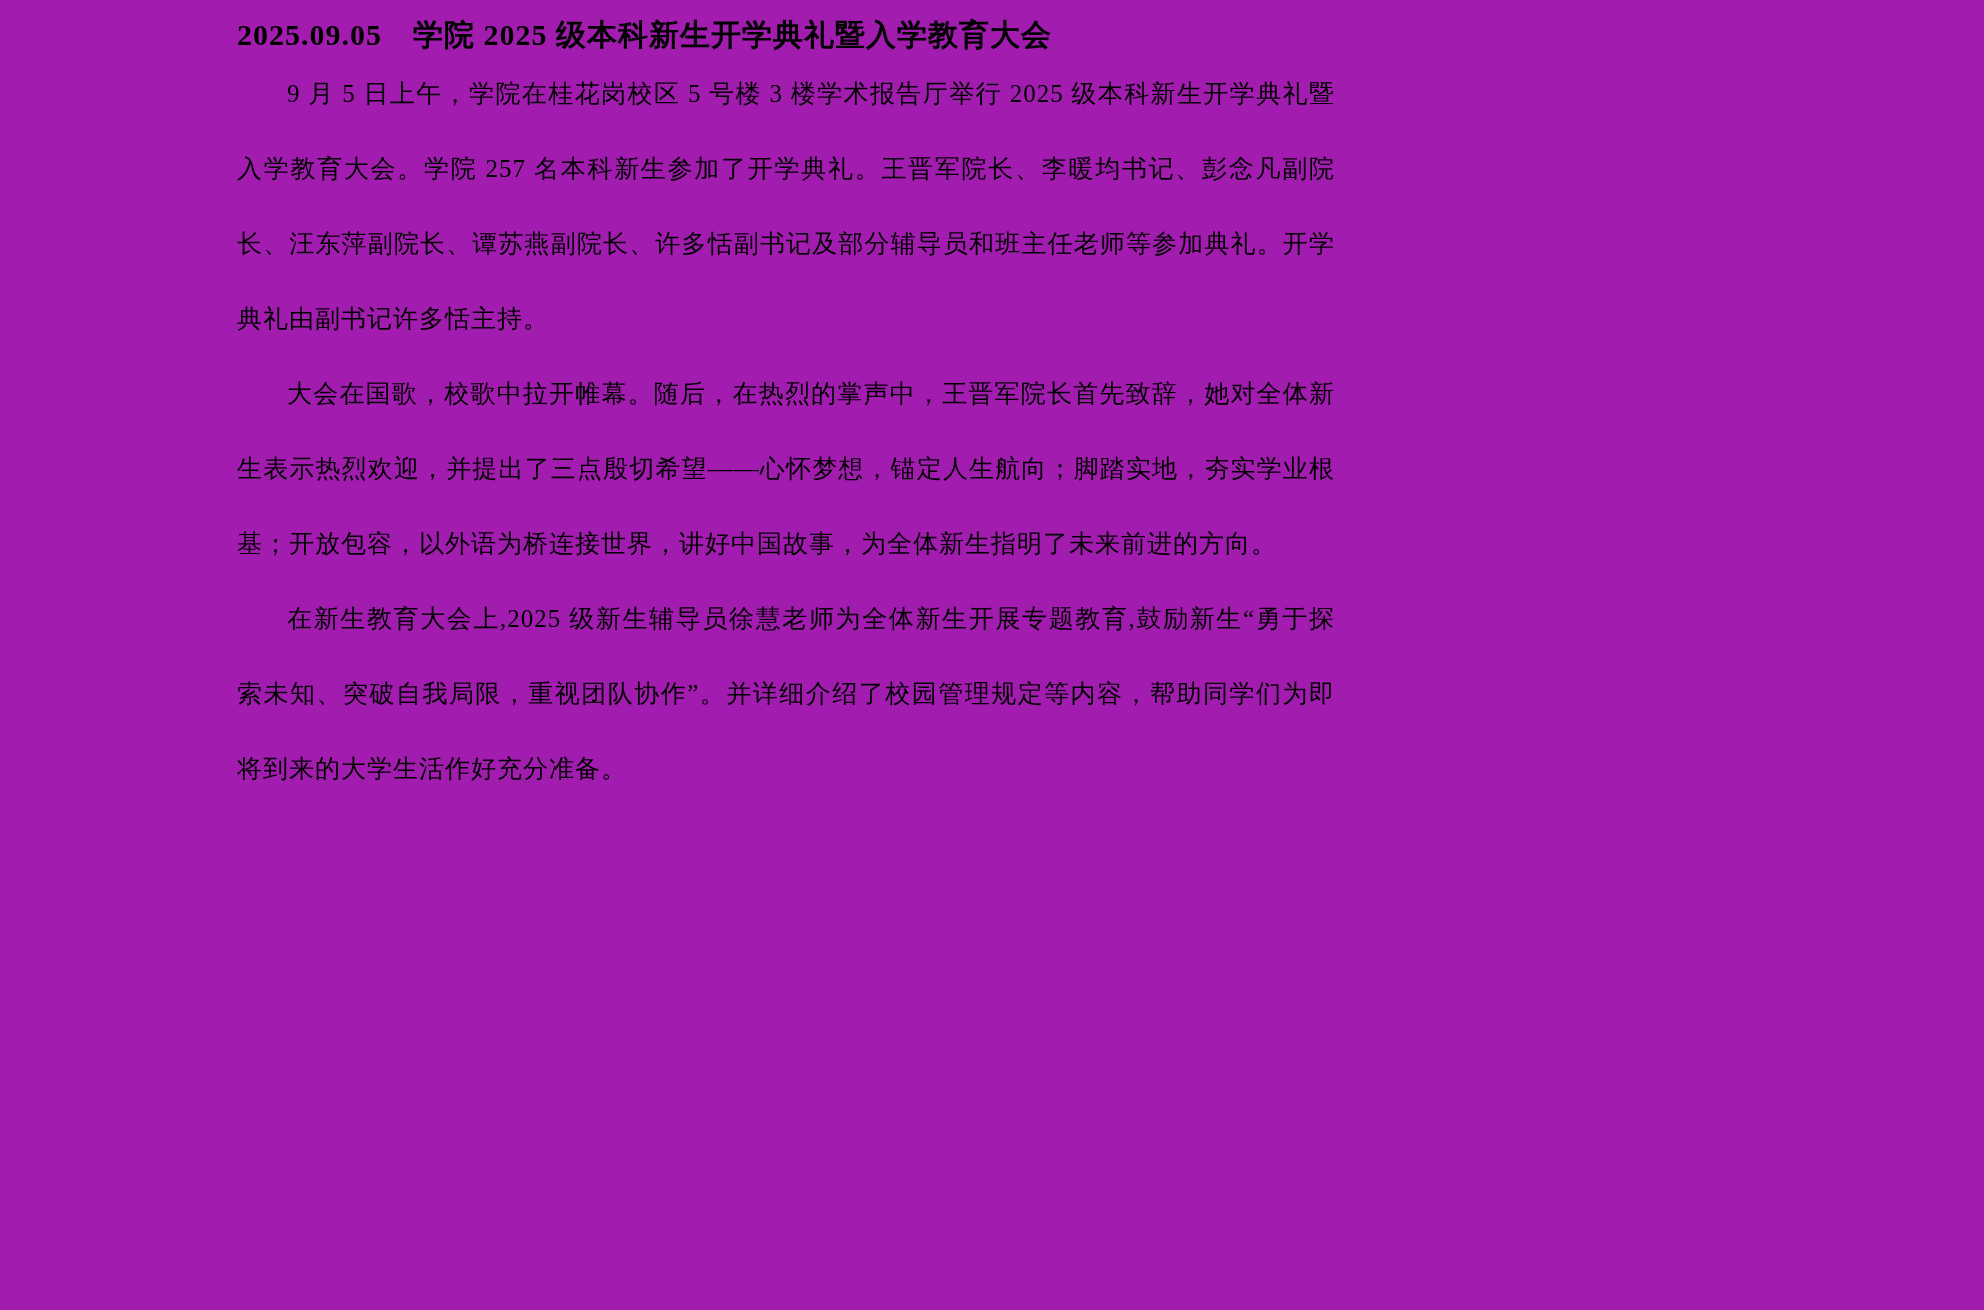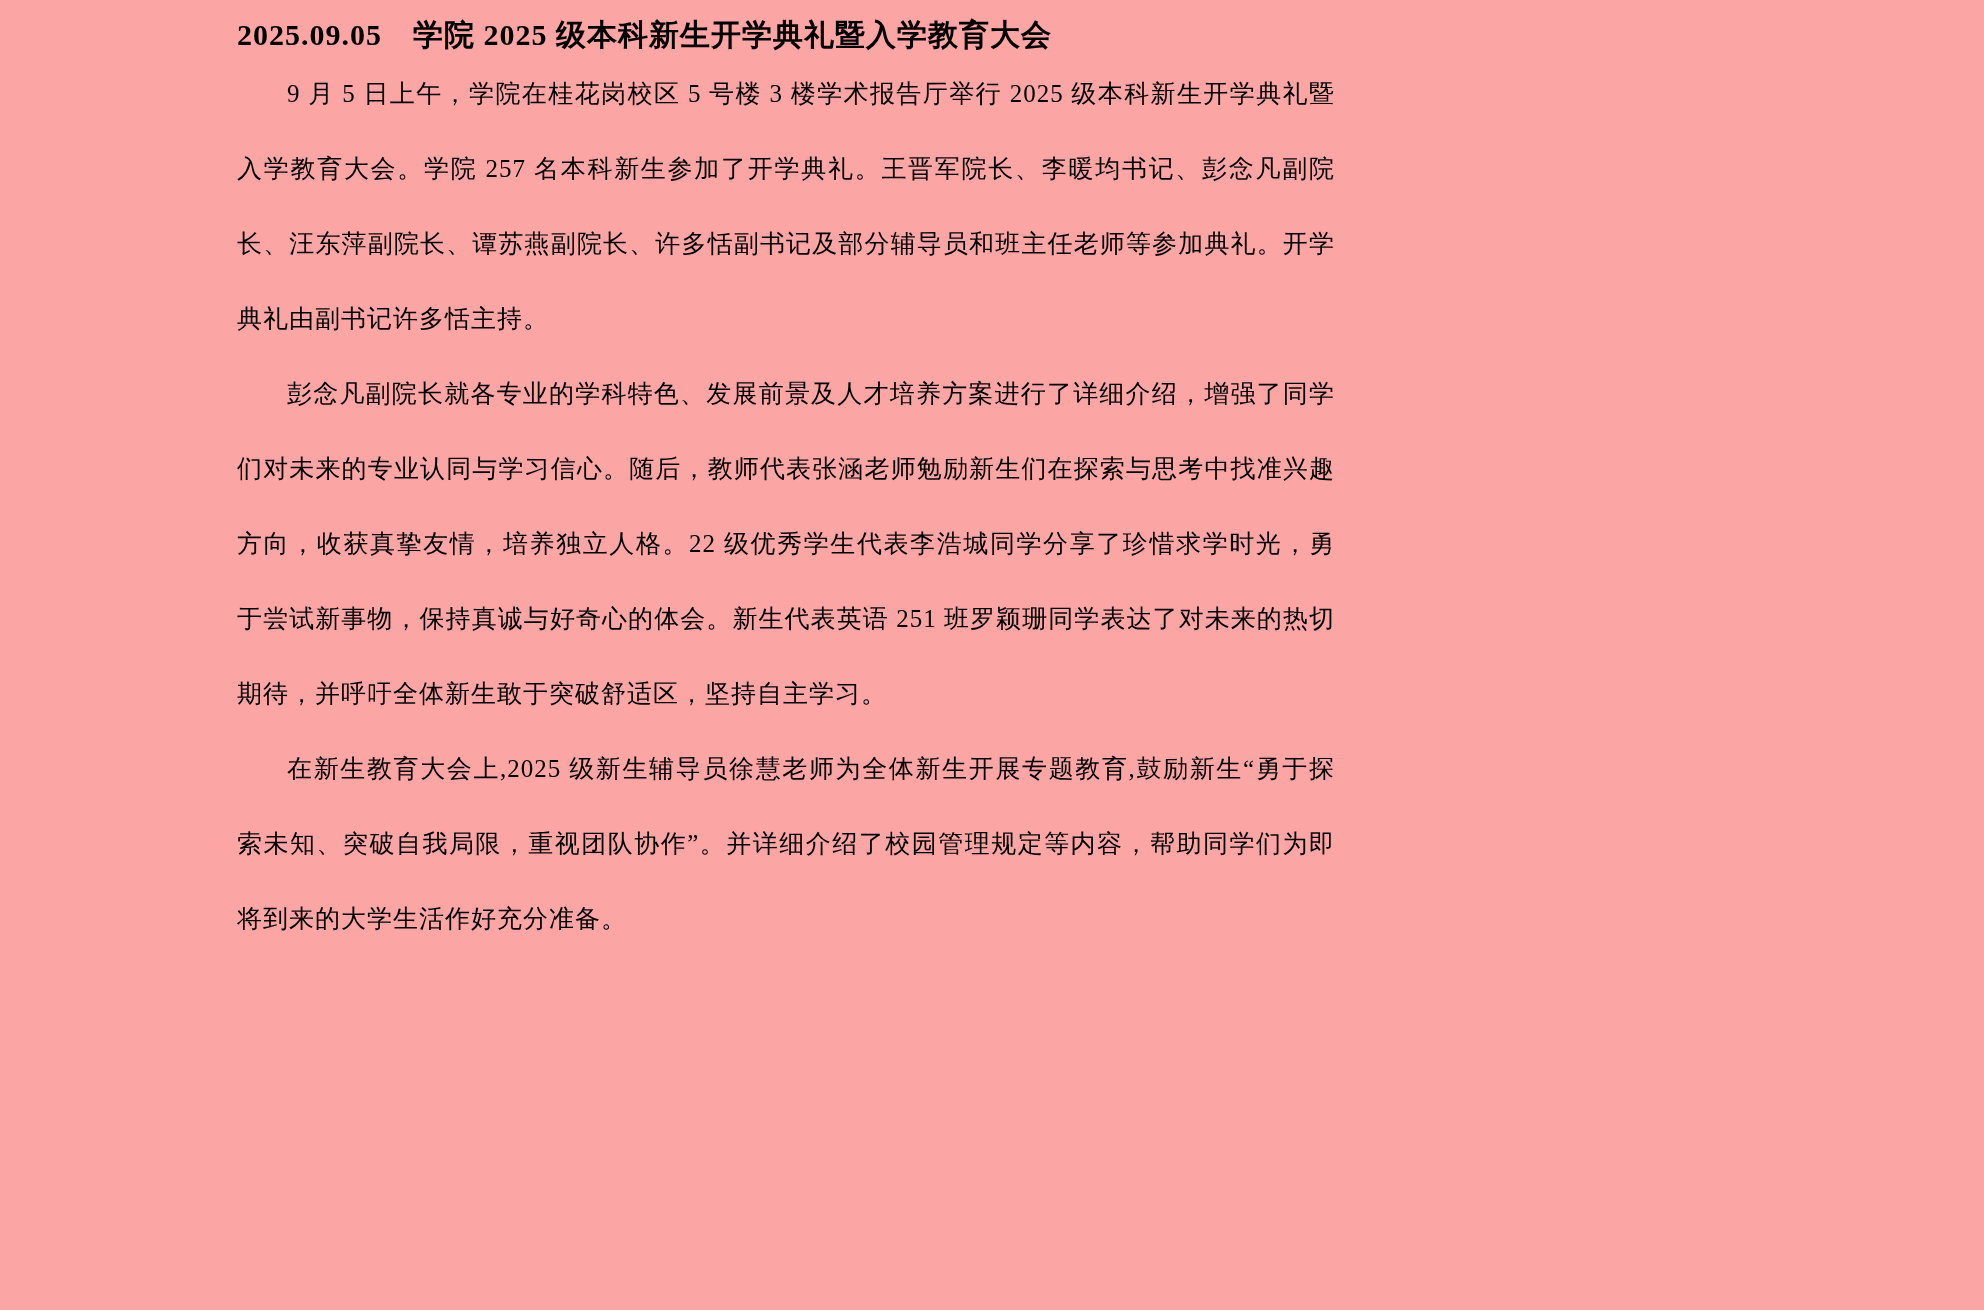--- a/index.html
+++ b/index.html
@@ -11,21 +11,21 @@
     width: 1984px;
     height: 1310px;
     overflow: hidden;
     color: #000000;
     font-family: "Liberation Serif", serif;
   }
   .page {
     position: relative;
     width: 1984px;
     height: 1310px;
-    background: #fca5a5;
+    background: #a21caf;
   }
   .content {
     margin-left: 237px;
     width: 1098px;
     padding-top: 14px;
   }
   .doc-title {
     margin: 0;
     font-size: 30px;
     font-weight: bold;
@@ -44,16 +44,16 @@
     text-indent: 2em;
   }
 </style>
 </head>
 <body>
 
 <div class="page">
   <div class="content">
     <h1 class="doc-title">2025.09.05　学院 2025 级本科新生开学典礼暨入学教育大会</h1>
     <p class="body-para">9 月 5 日上午，学院在桂花岗校区 5 号楼 3 楼学术报告厅举行 2025 级本科新生开学典礼暨入学教育大会。学院 257 名本科新生参加了开学典礼。王晋军院长、李暖均书记、彭念凡副院长、汪东萍副院长、谭苏燕副院长、许多恬副书记及部分辅导员和班主任老师等参加典礼。开学典礼由副书记许多恬主持。</p>
-    <p class="body-para">彭念凡副院长就各专业的学科特色、发展前景及人才培养方案进行了详细介绍，增强了同学们对未来的专业认同与学习信心。随后，教师代表张涵老师勉励新生们在探索与思考中找准兴趣方向，收获真挚友情，培养独立人格。22 级优秀学生代表李浩城同学分享了珍惜求学时光，勇于尝试新事物，保持真诚与好奇心的体会。新生代表英语 251 班罗颖珊同学表达了对未来的热切期待，并呼吁全体新生敢于突破舒适区，坚持自主学习。</p>
+    <p class="body-para">大会在国歌，校歌中拉开帷幕。随后，在热烈的掌声中，王晋军院长首先致辞，她对全体新生表示热烈欢迎，并提出了三点殷切希望——心怀梦想，锚定人生航向；脚踏实地，夯实学业根基；开放包容，以外语为桥连接世界，讲好中国故事，为全体新生指明了未来前进的方向。</p>
     <p class="body-para">在新生教育大会上,2025 级新生辅导员徐慧老师为全体新生开展专题教育,鼓励新生“勇于探索未知、突破自我局限，重视团队协作”。并详细介绍了校园管理规定等内容，帮助同学们为即将到来的大学生活作好充分准备。</p>
   </div>
 </div>
 
 </body></html>

